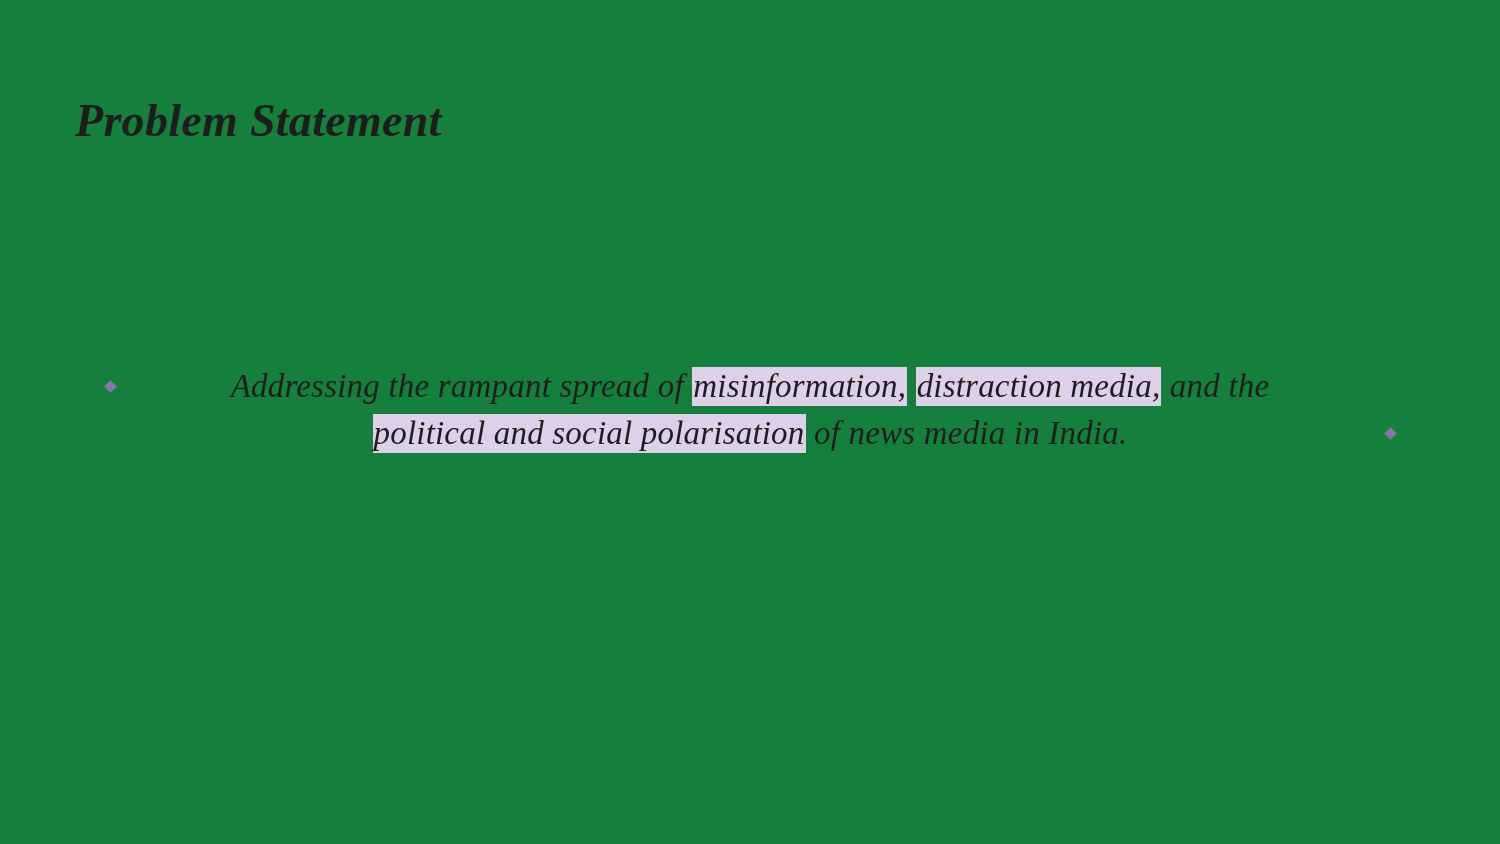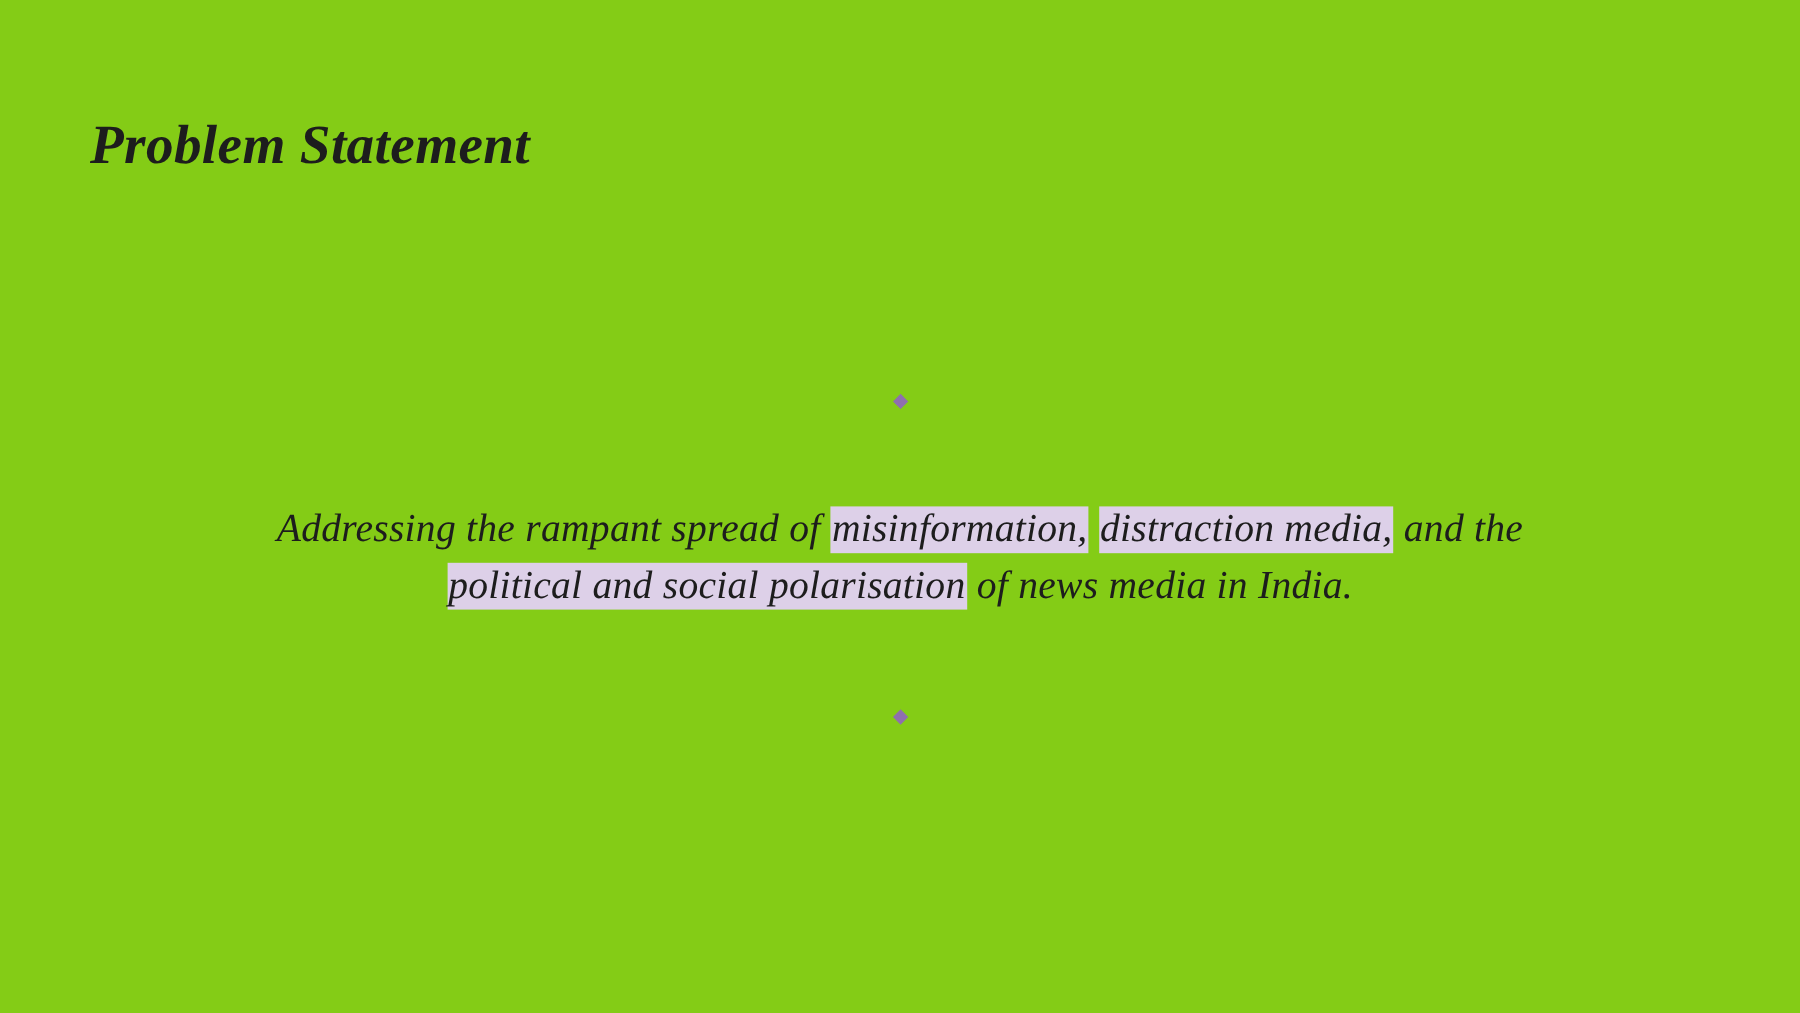--- a/index.html
+++ b/index.html
@@ -10,41 +10,41 @@
     width: 1500px;
     height: 844px;
     background: #f2f2f2;
     font-family: "Liberation Serif", serif;
     overflow: hidden;
     position: relative;
   }
   .slide {
     position: absolute;
     inset: 0;
-    background: #84cc16;
+    background: #15803d;
   }
   .slide-title {
     position: absolute;
     left: 75px;
     top: 62px;
     font-family: "Liberation Serif", serif;
     font-style: italic;
     font-weight: bold;
     font-size: 46px;
     line-height: 1.2;
     letter-spacing: 0.3px;
     color: #1d1d1d;
   }
   .body-block {
     position: absolute;
     left: 0;
     right: 0;
     top: 330px;
     display: flex;
-    flex-direction: column;
+    flex-direction: row;
     align-items: center;
     justify-content: flex-end;
   }
   .diamond {
     width: 9px;
     height: 9px;
     background: #8f6fae;
     transform: rotate(45deg);
     margin: 0 auto;
   }

